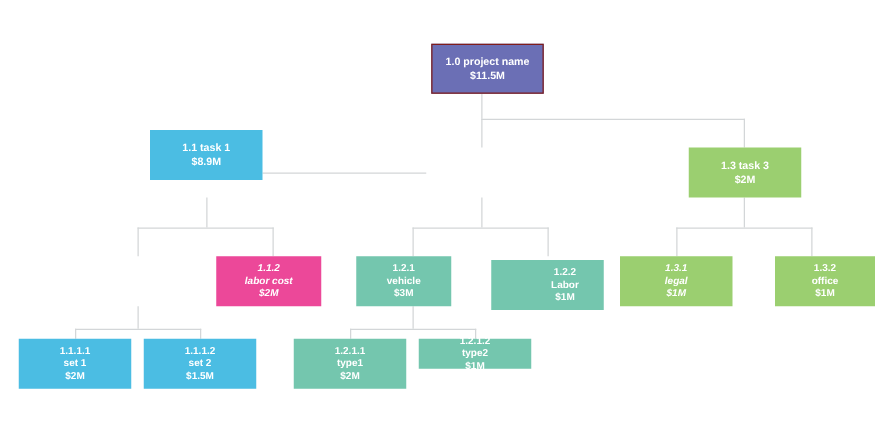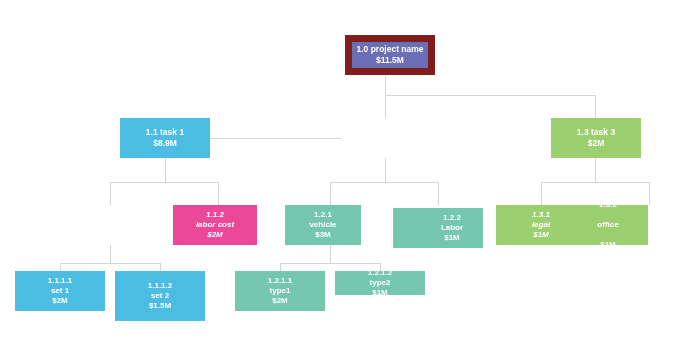--- a/index.html
+++ b/index.html
@@ -29,21 +29,21 @@
     z-index: 2;
   }
   .node .line {
     display: block;
     white-space: nowrap;
   }
   
   .n-root {
     font-size: 8.5px;
     font-weight: bold;
-    border: 7px solid #7f1d1d;
+    border: 1px solid #7f1d1d;
   }
   
   .n-l1 {
     font-size: 8.5px;
     font-weight: bold;
   }
   
   .n-l2, .n-l3 {
     font-size: 8px;
     font-weight: bold;
@@ -98,21 +98,21 @@
   <div class="conn v" style="left:330px; top:245px; height:18px;"></div>
   <div class="conn h" style="left:280px; top:263px; width:101px;"></div>
   <div class="conn v" style="left:280px; top:263px; height:8px;"></div>
   <div class="conn v" style="left:380px; top:263px; height:8px;"></div>
 
   <div class="node n-root" style="left:345px; top:35px; width:90px; height:40px; background:#6b6fb5;">
     <span class="line">1.0 project name</span>
     <span class="line">$11.5M</span>
   </div>
 
-  <div class="node n-l1" style="left:120px; top:118px; width:90px; height:40px; background:#4bbde3;">
+  <div class="node n-l1" style="left:120px; top:104px; width:90px; height:40px; background:#4bbde3;">
     <span class="line">1.1 task 1</span>
     <span class="line">$8.9M</span>
   </div>
 
 
   <div class="node n-l1" style="left:551px; top:118px; width:90px; height:40px; background:#9bcf70;">
     <span class="line">1.3 task 3</span>
     <span class="line">$2M</span>
   </div>
 
@@ -134,33 +134,33 @@
     <span class="line">Labor</span>
     <span class="line">$1M</span>
   </div>
 
   <div class="node n-l2" style="left:496px; top:205px; width:90px; height:40px; background:#9bcf70;font-style:italic;">
     <span class="line">1.3.1</span>
     <span class="line">legal</span>
     <span class="line">$1M</span>
   </div>
 
-  <div class="node n-l2" style="left:568px; top:205px; width:80px; height:40px; background:#9bcf70;gap:10px;">
+  <div class="node n-l2" style="left:620px; top:205px; width:80px; height:40px; background:#9bcf70;">
     <span class="line">1.3.2</span>
     <span class="line">office</span>
     <span class="line">$1M</span>
   </div>
 
   <div class="node n-l3" style="left:15px; top:271px; width:90px; height:40px; background:#4bbde3;">
     <span class="line">1.1.1.1</span>
     <span class="line">set 1</span>
     <span class="line">$2M</span>
   </div>
 
-  <div class="node n-l3" style="left:115px; top:271px; width:90px; height:50px; background:#4bbde3;">
+  <div class="node n-l3" style="left:115px; top:271px; width:90px; height:40px; background:#4bbde3;">
     <span class="line">1.1.1.2</span>
     <span class="line">set 2</span>
     <span class="line">$1.5M</span>
   </div>
 
   <div class="node n-l3" style="left:235px; top:271px; width:90px; height:40px; background:#74c6ae;">
     <span class="line">1.2.1.1</span>
     <span class="line">type1</span>
     <span class="line">$2M</span>
   </div>

